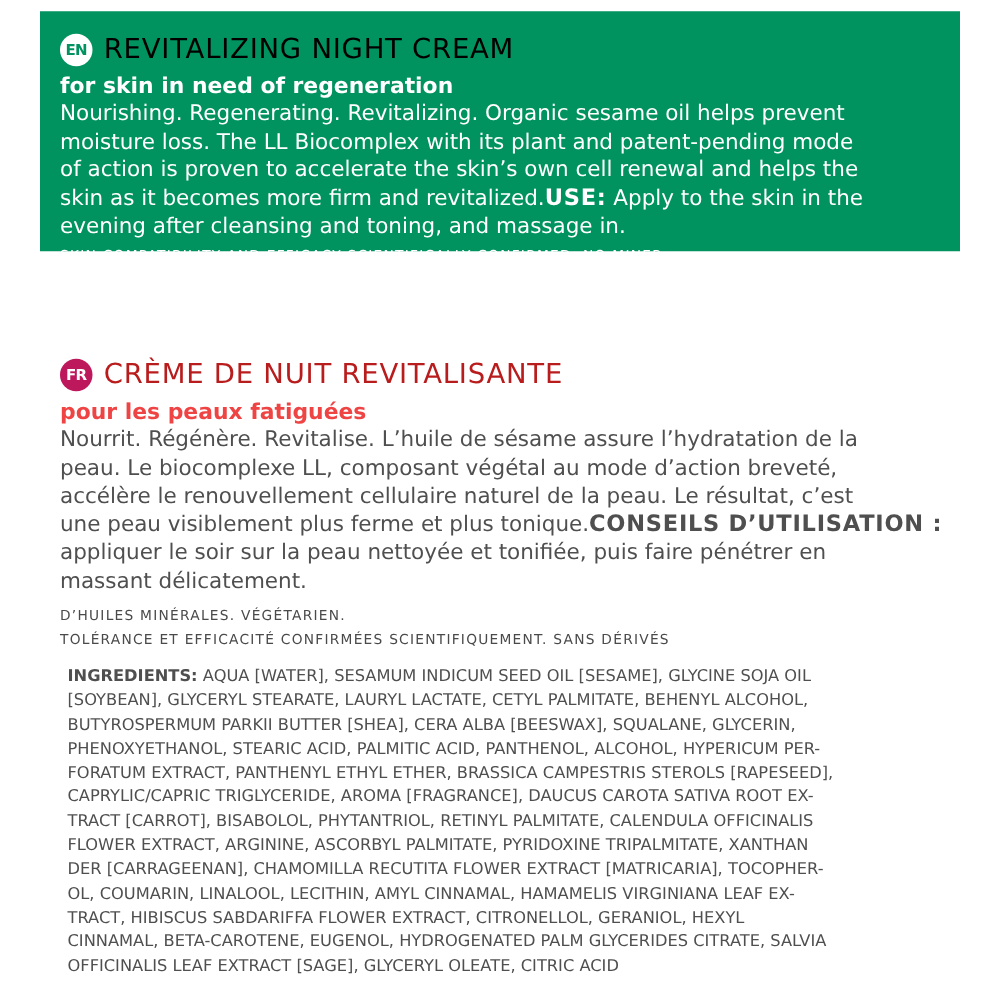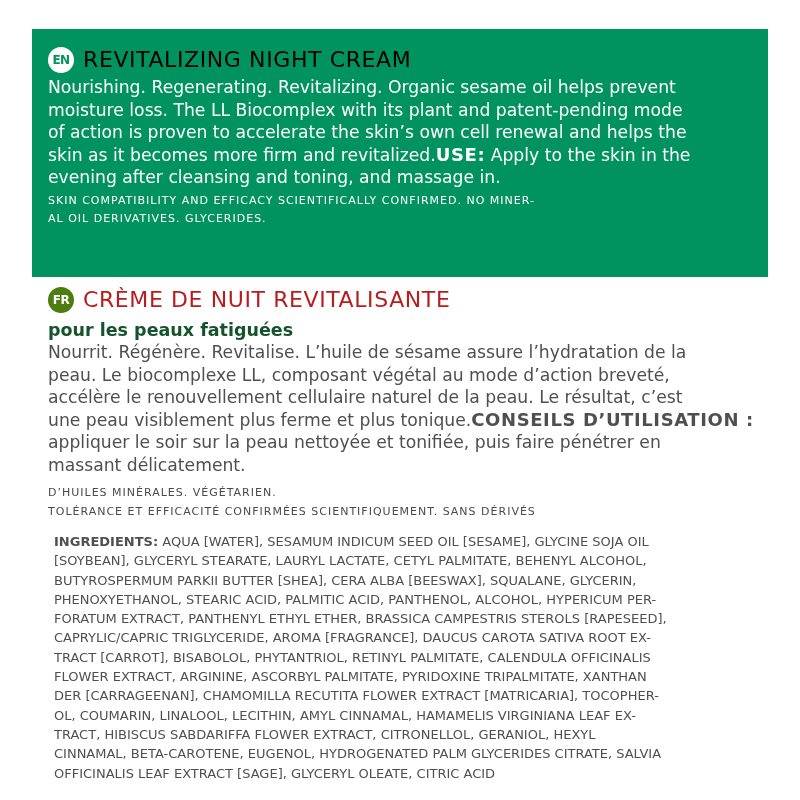--- a/index.html
+++ b/index.html
@@ -4,71 +4,72 @@
 <style>
   html, body { margin: 0; padding: 0; }
   body {
     width: 800px; height: 800px; overflow: hidden;
     background: #ffffff;
     font-family: "DejaVu Sans", sans-serif;
     color: #4a4a4a;
     position: relative;
   }
   .en-panel {
-    position: absolute; left: 32px; top: 29px;
-    width: 736px; height: 248px;
+    position: absolute; left: 32px; top: 9px;
+    width: 736px; height: 192px;
     background: #00935f;
     color: #ffffff;
     box-sizing: border-box;
     padding: 15px 0 0 16px;
   }
   .title-row { display: flex; align-items: center; height: 32px; }
   .badge {
     width: 26px; height: 26px; border-radius: 50%;
     display: flex; align-items: center; justify-content: center;
     font-size: 12px; font-weight: bold; letter-spacing: -0.5px;
     flex: 0 0 auto;
   }
   .badge.en { background: #ffffff; color: #00935f; }
-  .badge.fr { background: #4d7c0f; color: #ffffff; }
+  .badge.fr { background: #be185d; color: #ffffff; }
   .title {
     margin-left: 9px; font-size: 22px; letter-spacing: 0.6px;
     white-space: nowrap; line-height: 1;
   }
   .title.en-title { color: #000000; }
   .title.fr-title { color: #b91c1c; }
   .subtitle { font-size: 17.5px; font-weight: bold; line-height: 22px; margin-top: 2px; white-space: nowrap; }
   .body { font-size: 17.2px; line-height: 22.5px; white-space: nowrap; }
   .body .b { font-weight: bold; font-size: 18px; letter-spacing: 0.6px; }
   .claims {
     font-size: 11px; font-weight: normal; letter-spacing: 1px;
     line-height: 18.5px; margin-top: 3px; white-space: nowrap;
   }
   .fr-section {
     position: absolute; left: 48px; top: 284px; width: 720px;
   }
-  .fr-section .subtitle { color: #14532d; margin-top: 3px; }
+  .fr-section .subtitle { color: #ef4444; margin-top: 3px; }
   .fr-section .body { color: #4f4f4f; }
   .fr-section .claims { color: #4a4a4a; margin-top: 8px; }
   .ingredients {
     position: absolute; left: 54px; top: 532px; width: 720px;
     font-size: 13px; line-height: 19.3px; color: #4f4f4f;
     white-space: nowrap; letter-spacing: 0;
   }
   .ingredients .label { font-weight: bold; }
   .line { display: block; }
 </style>
 </head>
 <body>
 
 <div class="en-panel">
   <div class="title-row">
     <div class="badge en">EN</div>
     <div class="title en-title">REVITALIZING NIGHT CREAM</div>
   </div>
+  <div class="subtitle">for skin in need of regeneration</div>
   <div class="body">
     <span class="line">Nourishing. Regenerating. Revitalizing. Organic sesame oil helps prevent</span>
     <span class="line">moisture loss. The LL Biocomplex with its plant and patent-pending mode</span>
     <span class="line">of action is proven to accelerate the skin’s own cell renewal and helps the</span>
     <span class="line"><span>skin as it becomes more firm and revitalized.</span><span class="b">USE:</span> <span>Apply to the skin in the</span></span>
     <span class="line">evening after cleansing and toning, and massage in.</span>
   </div>
   <div class="claims">
     <span class="line">SKIN COMPATIBILITY AND EFFICACY SCIENTIFICALLY CONFIRMED. NO MINER-</span>
     <span class="line">AL OIL DERIVATIVES. GLYCERIDES.</span>

